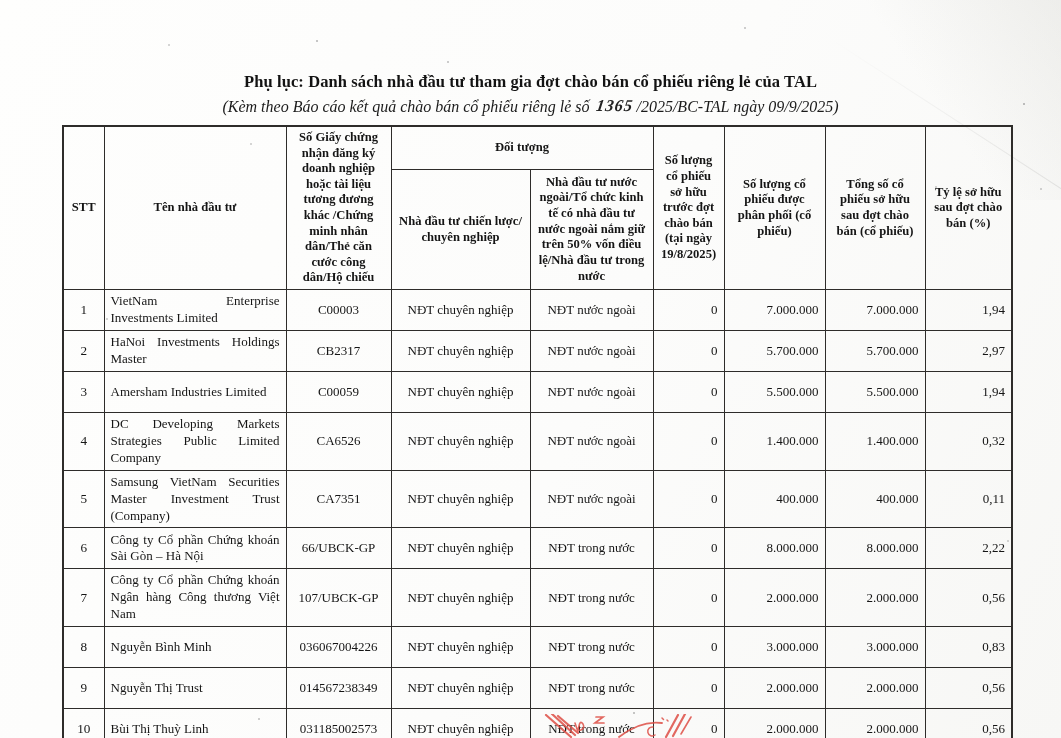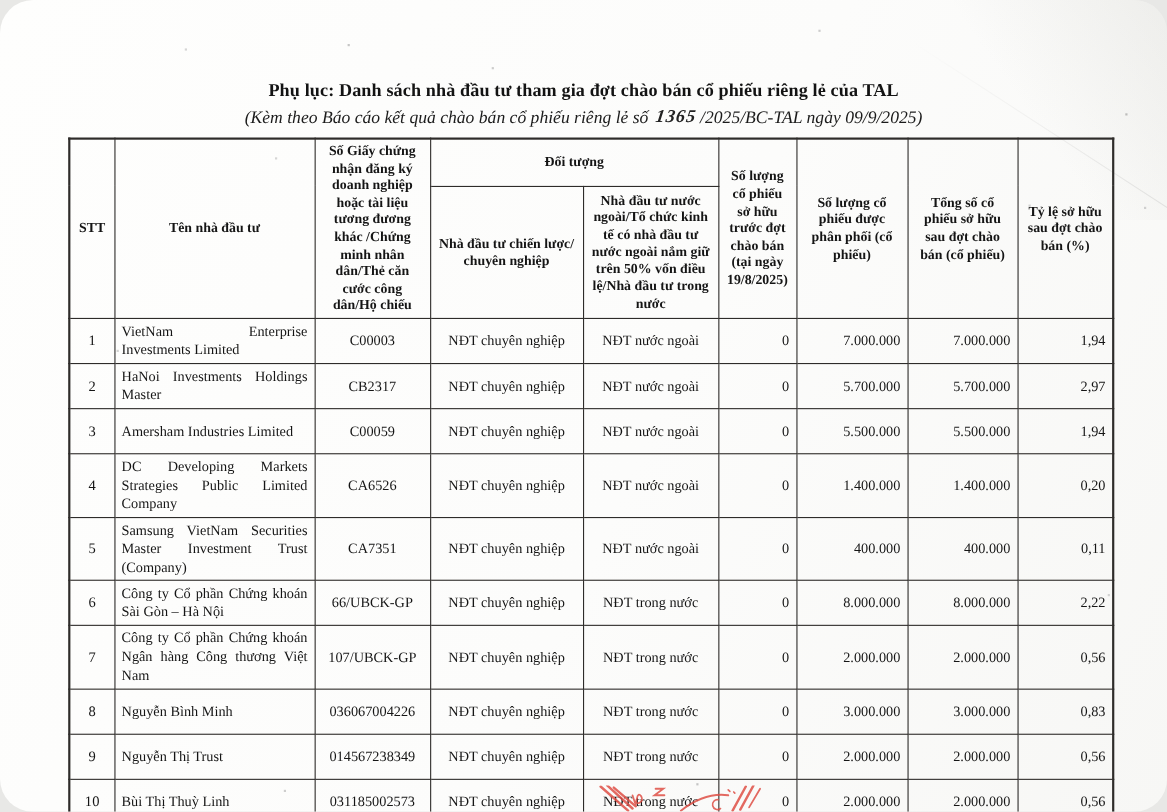--- a/index.html
+++ b/index.html
@@ -7,21 +7,20 @@
     font-family:"Liberation Serif","DejaVu Serif",serif;
     background:#e8e8e6;
   }
   .page{
     position:relative;
     width:1061px;height:738px;
     margin:0 auto;
     background:linear-gradient(115deg,#fefefd 0%,#fcfcfb 55%,#f7f7f5 100%);
     color:#161616;
     overflow:hidden;
-    border-radius:30px;
   }
   .crease{
     position:absolute;top:38px;left:830px;width:340px;height:1px;
     background:linear-gradient(90deg,rgba(0,0,0,0),rgba(130,130,130,.22));
     transform:rotate(33deg);transform-origin:left top;
   }
   .crease2{
     position:absolute;top:0;right:0;width:220px;height:200px;
     background:linear-gradient(235deg,rgba(215,215,210,.35),rgba(255,255,255,0) 55%);
   }
@@ -149,21 +148,21 @@
   </tr>
         <tr>
     <td class="c stt">4</td>
     <td class="j">DC Developing Markets Strategies Public Limited Company</td>
     <td class="c">CA6526</td>
     <td class="c">NĐT chuyên nghiệp</td>
     <td class="c">NĐT nước ngoài</td>
     <td class="r">0</td>
     <td class="r">1.400.000</td>
     <td class="r">1.400.000</td>
-    <td class="r">0,20</td>
+    <td class="r">0,32</td>
   </tr>
         <tr>
     <td class="c stt">5</td>
     <td class="j">Samsung VietNam Securities Master Investment Trust (Company)</td>
     <td class="c">CA7351</td>
     <td class="c">NĐT chuyên nghiệp</td>
     <td class="c">NĐT nước ngoài</td>
     <td class="r">0</td>
     <td class="r">400.000</td>
     <td class="r">400.000</td>

